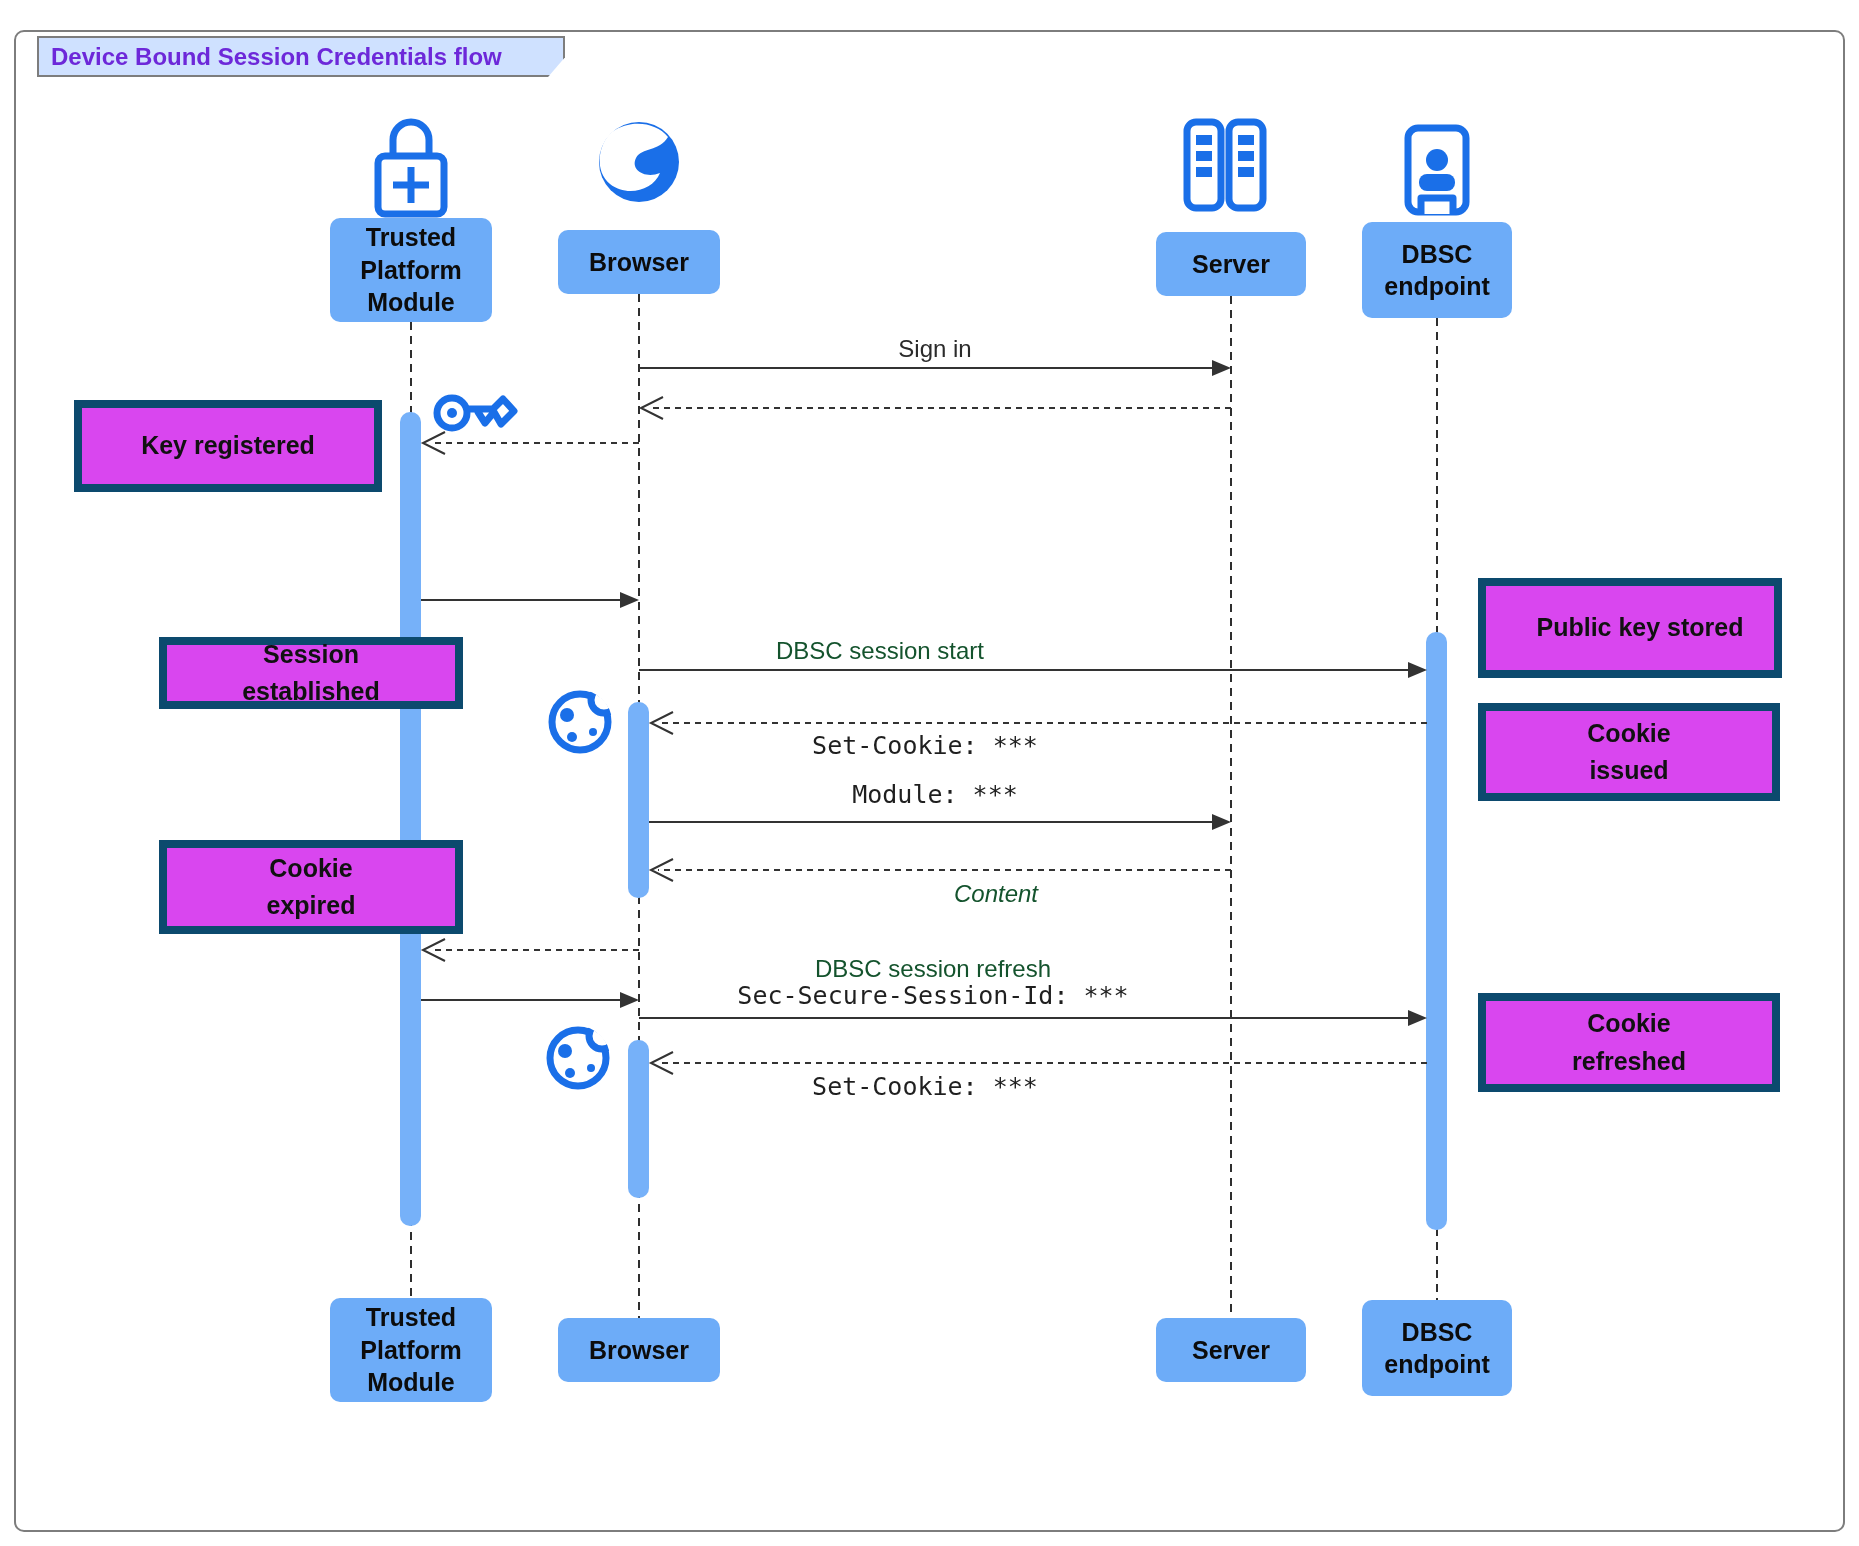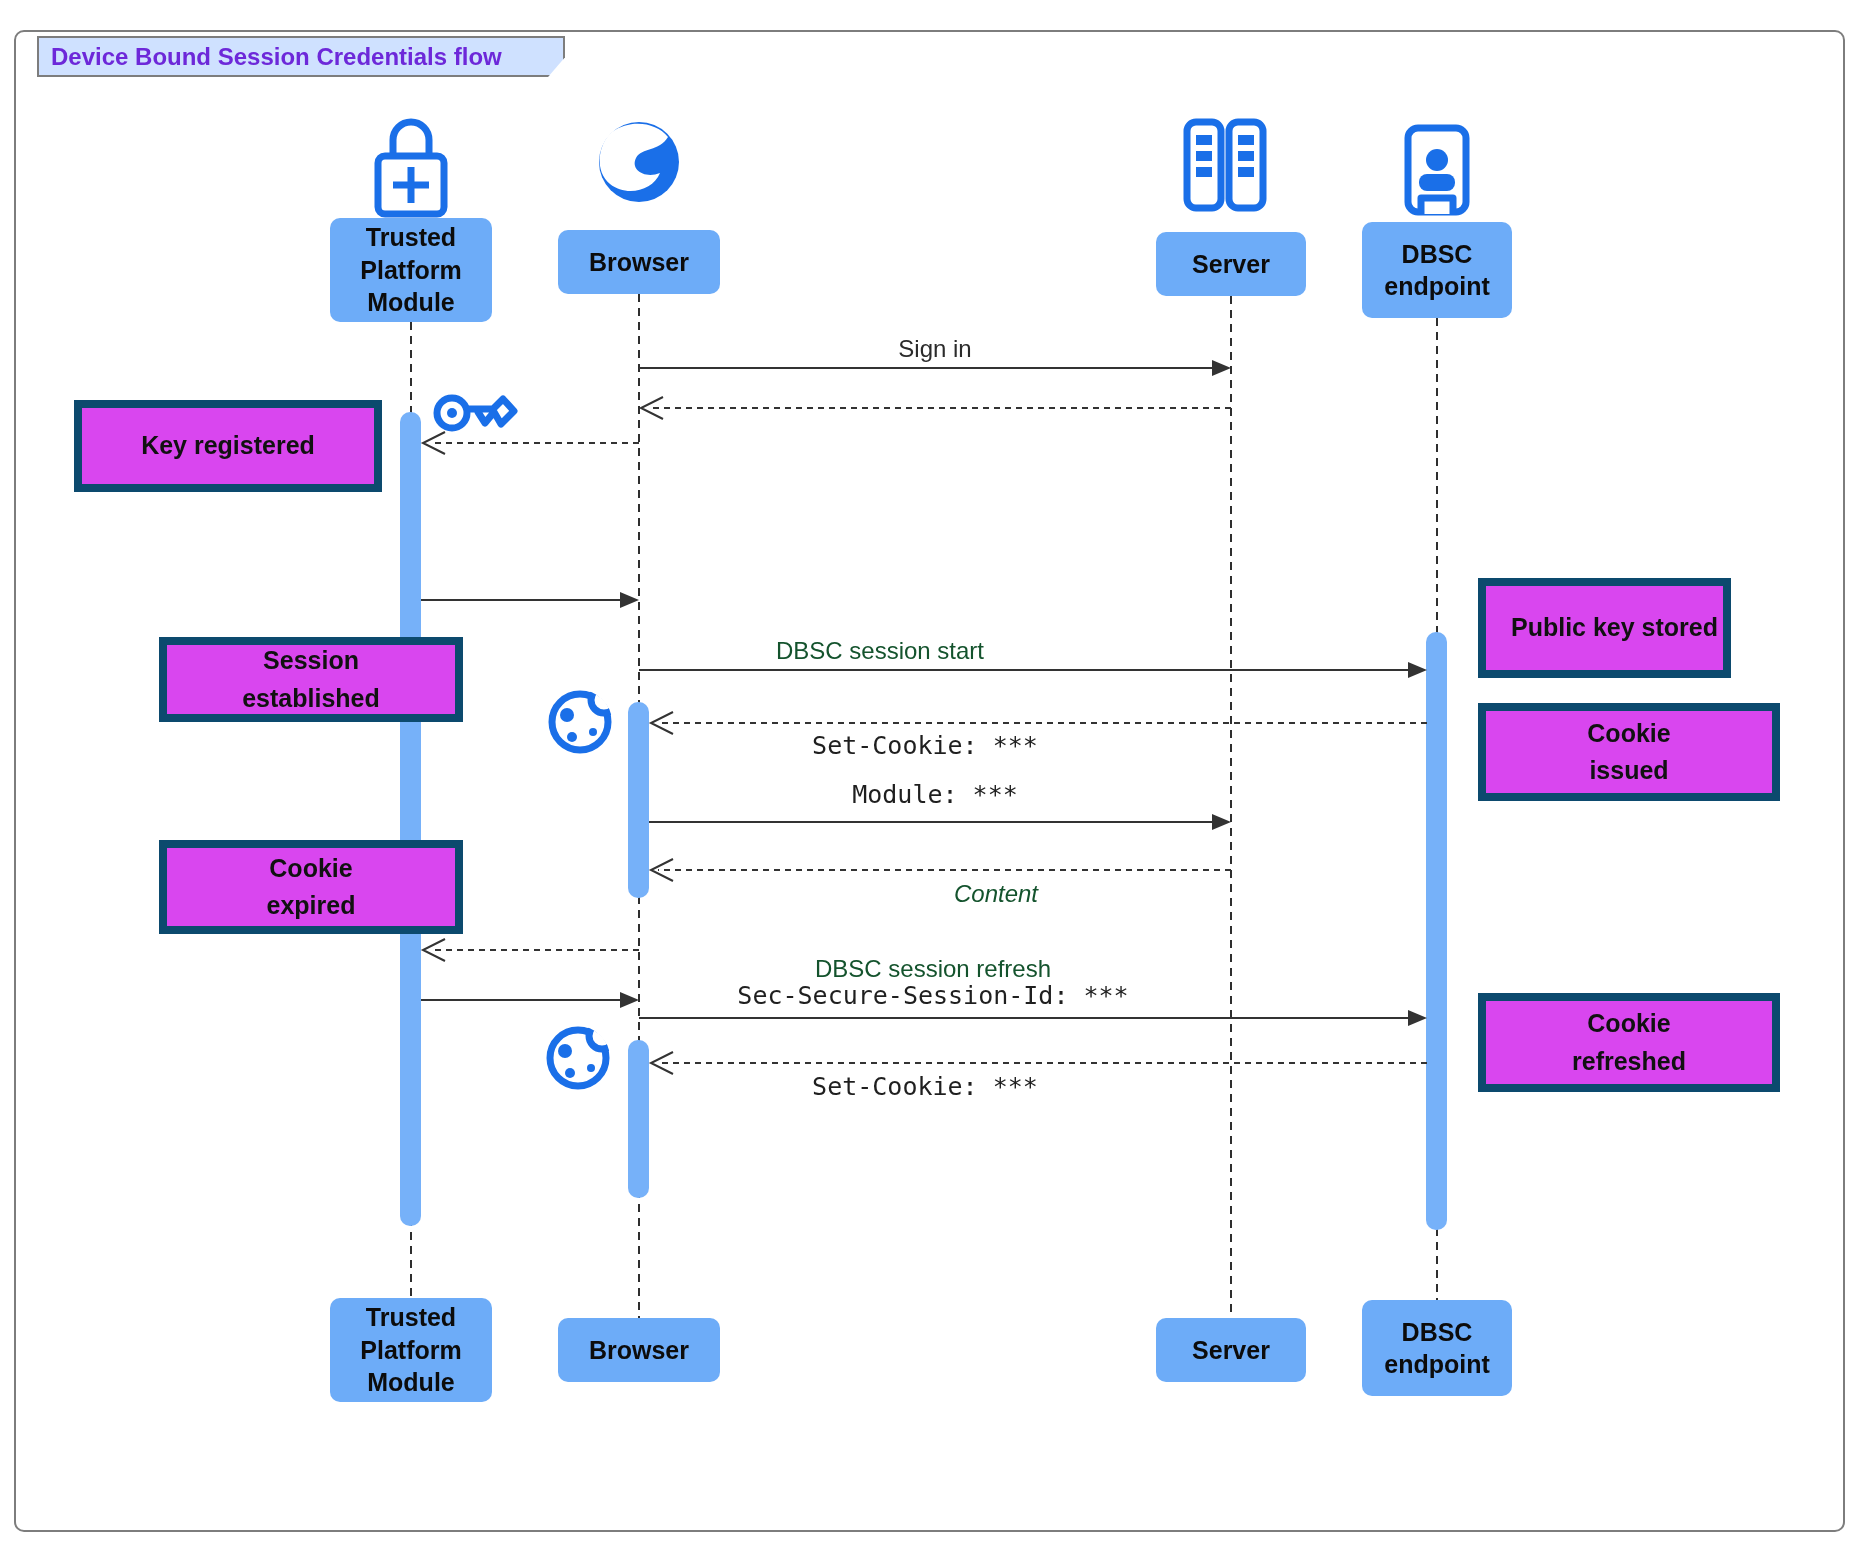--- a/index.html
+++ b/index.html
@@ -167,25 +167,25 @@
 
   <div class="pbox" style="left:330px;top:1298px;width:162px;height:104px;">Trusted
 Platform
 Module</div>
   <div class="pbox" style="left:558px;top:1318px;width:162px;height:64px;">Browser</div>
   <div class="pbox" style="left:1156px;top:1318px;width:150px;height:64px;">Server</div>
   <div class="pbox" style="left:1362px;top:1300px;width:150px;height:96px;">DBSC
 endpoint</div>
 
   <div class="note" style="left:74px;top:400px;width:308px;height:92px;">Key registered</div>
-  <div class="note" style="left:159px;top:637px;width:304px;height:85px;">Session
+  <div class="note" style="left:159px;top:637px;width:304px;height:72px;">Session
 established</div>
   <div class="note" style="left:159px;top:840px;width:304px;height:94px;">Cookie
 expired</div>
-  <div class="note" style="left:1478px;top:578px;width:253px;height:100px;padding-left:20px;">Public key stored</div>
+  <div class="note" style="left:1478px;top:578px;width:304px;height:100px;padding-left:20px;">Public key stored</div>
   <div class="note" style="left:1478px;top:703px;width:302px;height:98px;">Cookie
 issued</div>
   <div class="note" style="left:1478px;top:993px;width:302px;height:99px;">Cookie
 refreshed</div>
 
   <div class="msg dark" style="left:935px;top:335px;">Sign in</div>
   <div class="msg" style="left:880px;top:637px;">DBSC session start</div>
   <div class="msg mono" style="left:925px;top:731px;">Set-Cookie: ***</div>
   <div class="msg mono" style="left:935px;top:780px;">Module: ***</div>
   <div class="msg" style="left:996px;top:880px;font-style:italic;">Content</div>

